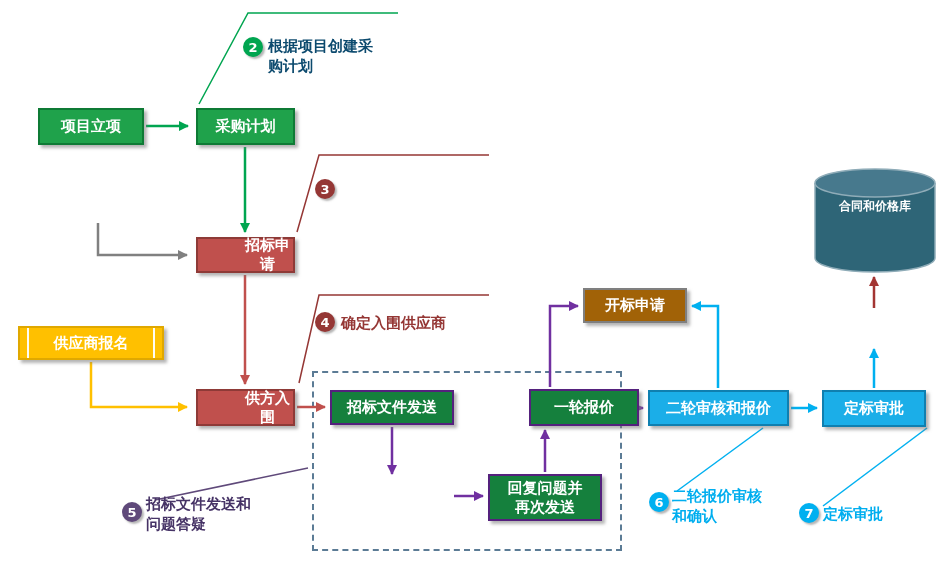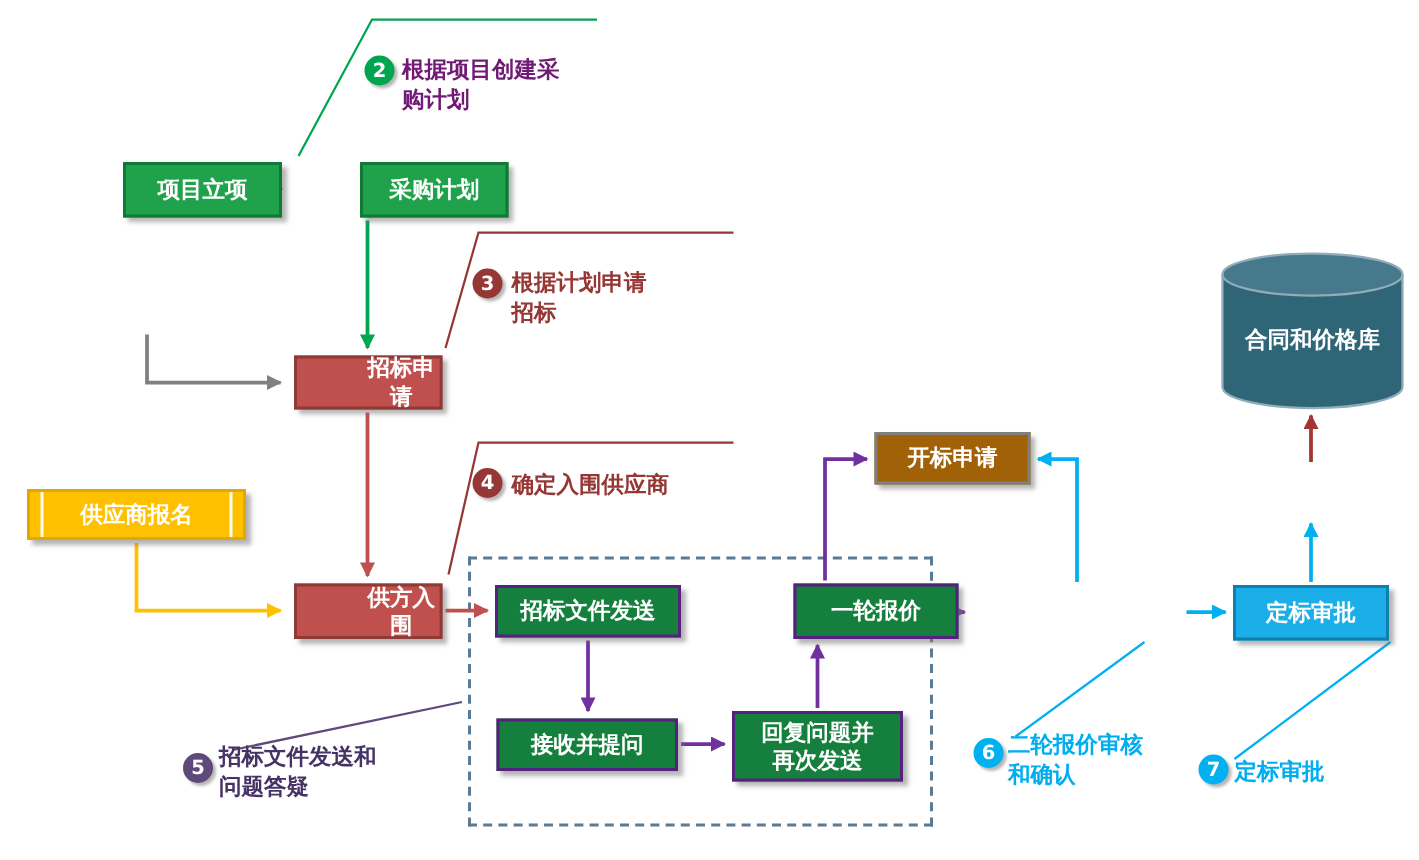--- a/index.html
+++ b/index.html
@@ -5,21 +5,21 @@
   * { margin:0; padding:0; box-sizing:border-box; }
   body { font-family:"DejaVu Sans","Liberation Sans",sans-serif; background:#fff; }
   #canvas { position:relative; width:946px; height:573px; background:#fff; overflow:hidden; }
 
   .node {
     position:absolute; display:flex; align-items:center; justify-content:center;
     text-align:center; font-weight:bold; font-size:15px; line-height:1.25;
     color:#fff; border:2px solid; box-shadow:3px 3px 3px rgba(120,120,120,.55);
     z-index:3;
   }
-  .green  { background:#1FA24B; border-color:#0E7A35;margin-left:44px; }
+  .green  { background:#1FA24B; border-color:#0E7A35; }
   .maroon { background:#C0504D; border-color:#8E3A37;padding-left:44px; }
   .yellow { background:#FFC000; border-color:#E0A800; }
   .purple { background:#15803d; border-color:#54217D; }
   .grayb  { background:#a16207; border-color:#7F7F7F; }
   .cyan   { background:#1BAEE8; border-color:#0F7FB0; }
   .redb   { background:#FE0000; border-color:#BC0000; }
   .whiteb { background:#FFFFFF; border-color:#3F3F3F; color:#000; }
 
   .proc::before, .proc::after {
     content:""; position:absolute; top:0; bottom:0; width:2px;
@@ -40,22 +40,22 @@
   .numcircle {
     position:absolute; width:20px; height:20px; border-radius:50%;
     color:#fff; font-size:13px; font-weight:bold;
     display:flex; align-items:center; justify-content:center;
     box-shadow:2px 2px 2px rgba(110,110,110,.5); z-index:4;
   }
   .callout {
     position:absolute; font-weight:bold; font-size:15px; line-height:1.35; z-index:4;
   }
   .dbtext {
-    position:absolute; left:818px; top:217px; width:114px; text-align:center;
-    color:#fff; font-weight:bold; font-size:15px; z-index:3;
+    position:absolute; left:818px; top:198px; width:114px; text-align:center;
+    color:#fff; font-weight:bold; font-size:12px; z-index:3;
   }
 </style>
 </head>
 <body>
 
 <div id="canvas">
 
   <div class="dashed-group"></div>
 
   <svg class="layer" width="946" height="573" viewBox="0 0 946 573">
@@ -111,35 +111,34 @@
       <ellipse cx="875" cy="183" rx="60" ry="14" fill="#47798D" stroke="#8FACB8" stroke-width="1.5"></ellipse>
     </g>
   </svg>
 
   <div class="node green" style="left:38px;top:108px;width:106px;height:37px">项目立项</div>
   <div class="node green" style="left:196px;top:108px;width:99px;height:37px">采购计划</div>
   <div class="node maroon" style="left:196px;top:237px;width:99px;height:36px">招标申请</div>
   <div class="node yellow proc" style="left:18px;top:326px;width:146px;height:34px">供应商报名</div>
   <div class="node maroon" style="left:196px;top:389px;width:99px;height:37px">供方入围</div>
   <div class="node purple" style="left:330px;top:390px;width:124px;height:35px">招标文件发送</div>
-  <div class="node purple" style="left:331px;top:479px;width:121px;height:35px">接收并提问</div>
   <div class="node purple pad-narrow" style="left:488px;top:474px;width:114px;height:47px">回复问题并再次发送</div>
   <div class="node purple" style="left:529px;top:389px;width:110px;height:37px">一轮报价</div>
   <div class="node grayb" style="left:583px;top:288px;width:104px;height:35px">开标申请</div>
+  <div class="node cyan" style="left:648px;top:390px;width:141px;height:36px">二轮审核和报价</div>
   <div class="node cyan" style="left:822px;top:390px;width:104px;height:37px">定标审批</div>
 
   <div class="dbtext">合同和价格库</div>
 
   <div class="numcircle" style="left:243px;top:37px;background:#00A550">2</div>
   <div class="numcircle" style="left:315px;top:179px;background:#953735">3</div>
   <div class="numcircle" style="left:315px;top:312px;background:#953735">4</div>
   <div class="numcircle" style="left:122px;top:502px;background:#5F497A">5</div>
   <div class="numcircle" style="left:649px;top:492px;background:#00B0F0">6</div>
   <div class="numcircle" style="left:799px;top:503px;background:#00B0F0">7</div>
 
-  <div class="callout" style="left:268px;top:36px;width:112px;color:#701a75">根据项目创建采购计划</div>
-  <div class="callout" style="left:341px;top:178px;width:95px;color:#953735">根据计划申请招标</div>
+  <div class="callout" style="left:268px;top:36px;width:112px;color:#0c4a6e">根据项目创建采购计划</div>
   <div class="callout" style="left:341px;top:313px;width:130px;color:#953735">确定入围供应商</div>
   <div class="callout" style="left:146px;top:494px;width:112px;color:#463366">招标文件发送和问题答疑</div>
   <div class="callout" style="left:672px;top:486px;width:95px;color:#00AEEF">二轮报价审核和确认</div>
   <div class="callout" style="left:823px;top:504px;width:80px;color:#00AEEF">定标审批</div>
 
 </div>
 
 </body></html>

